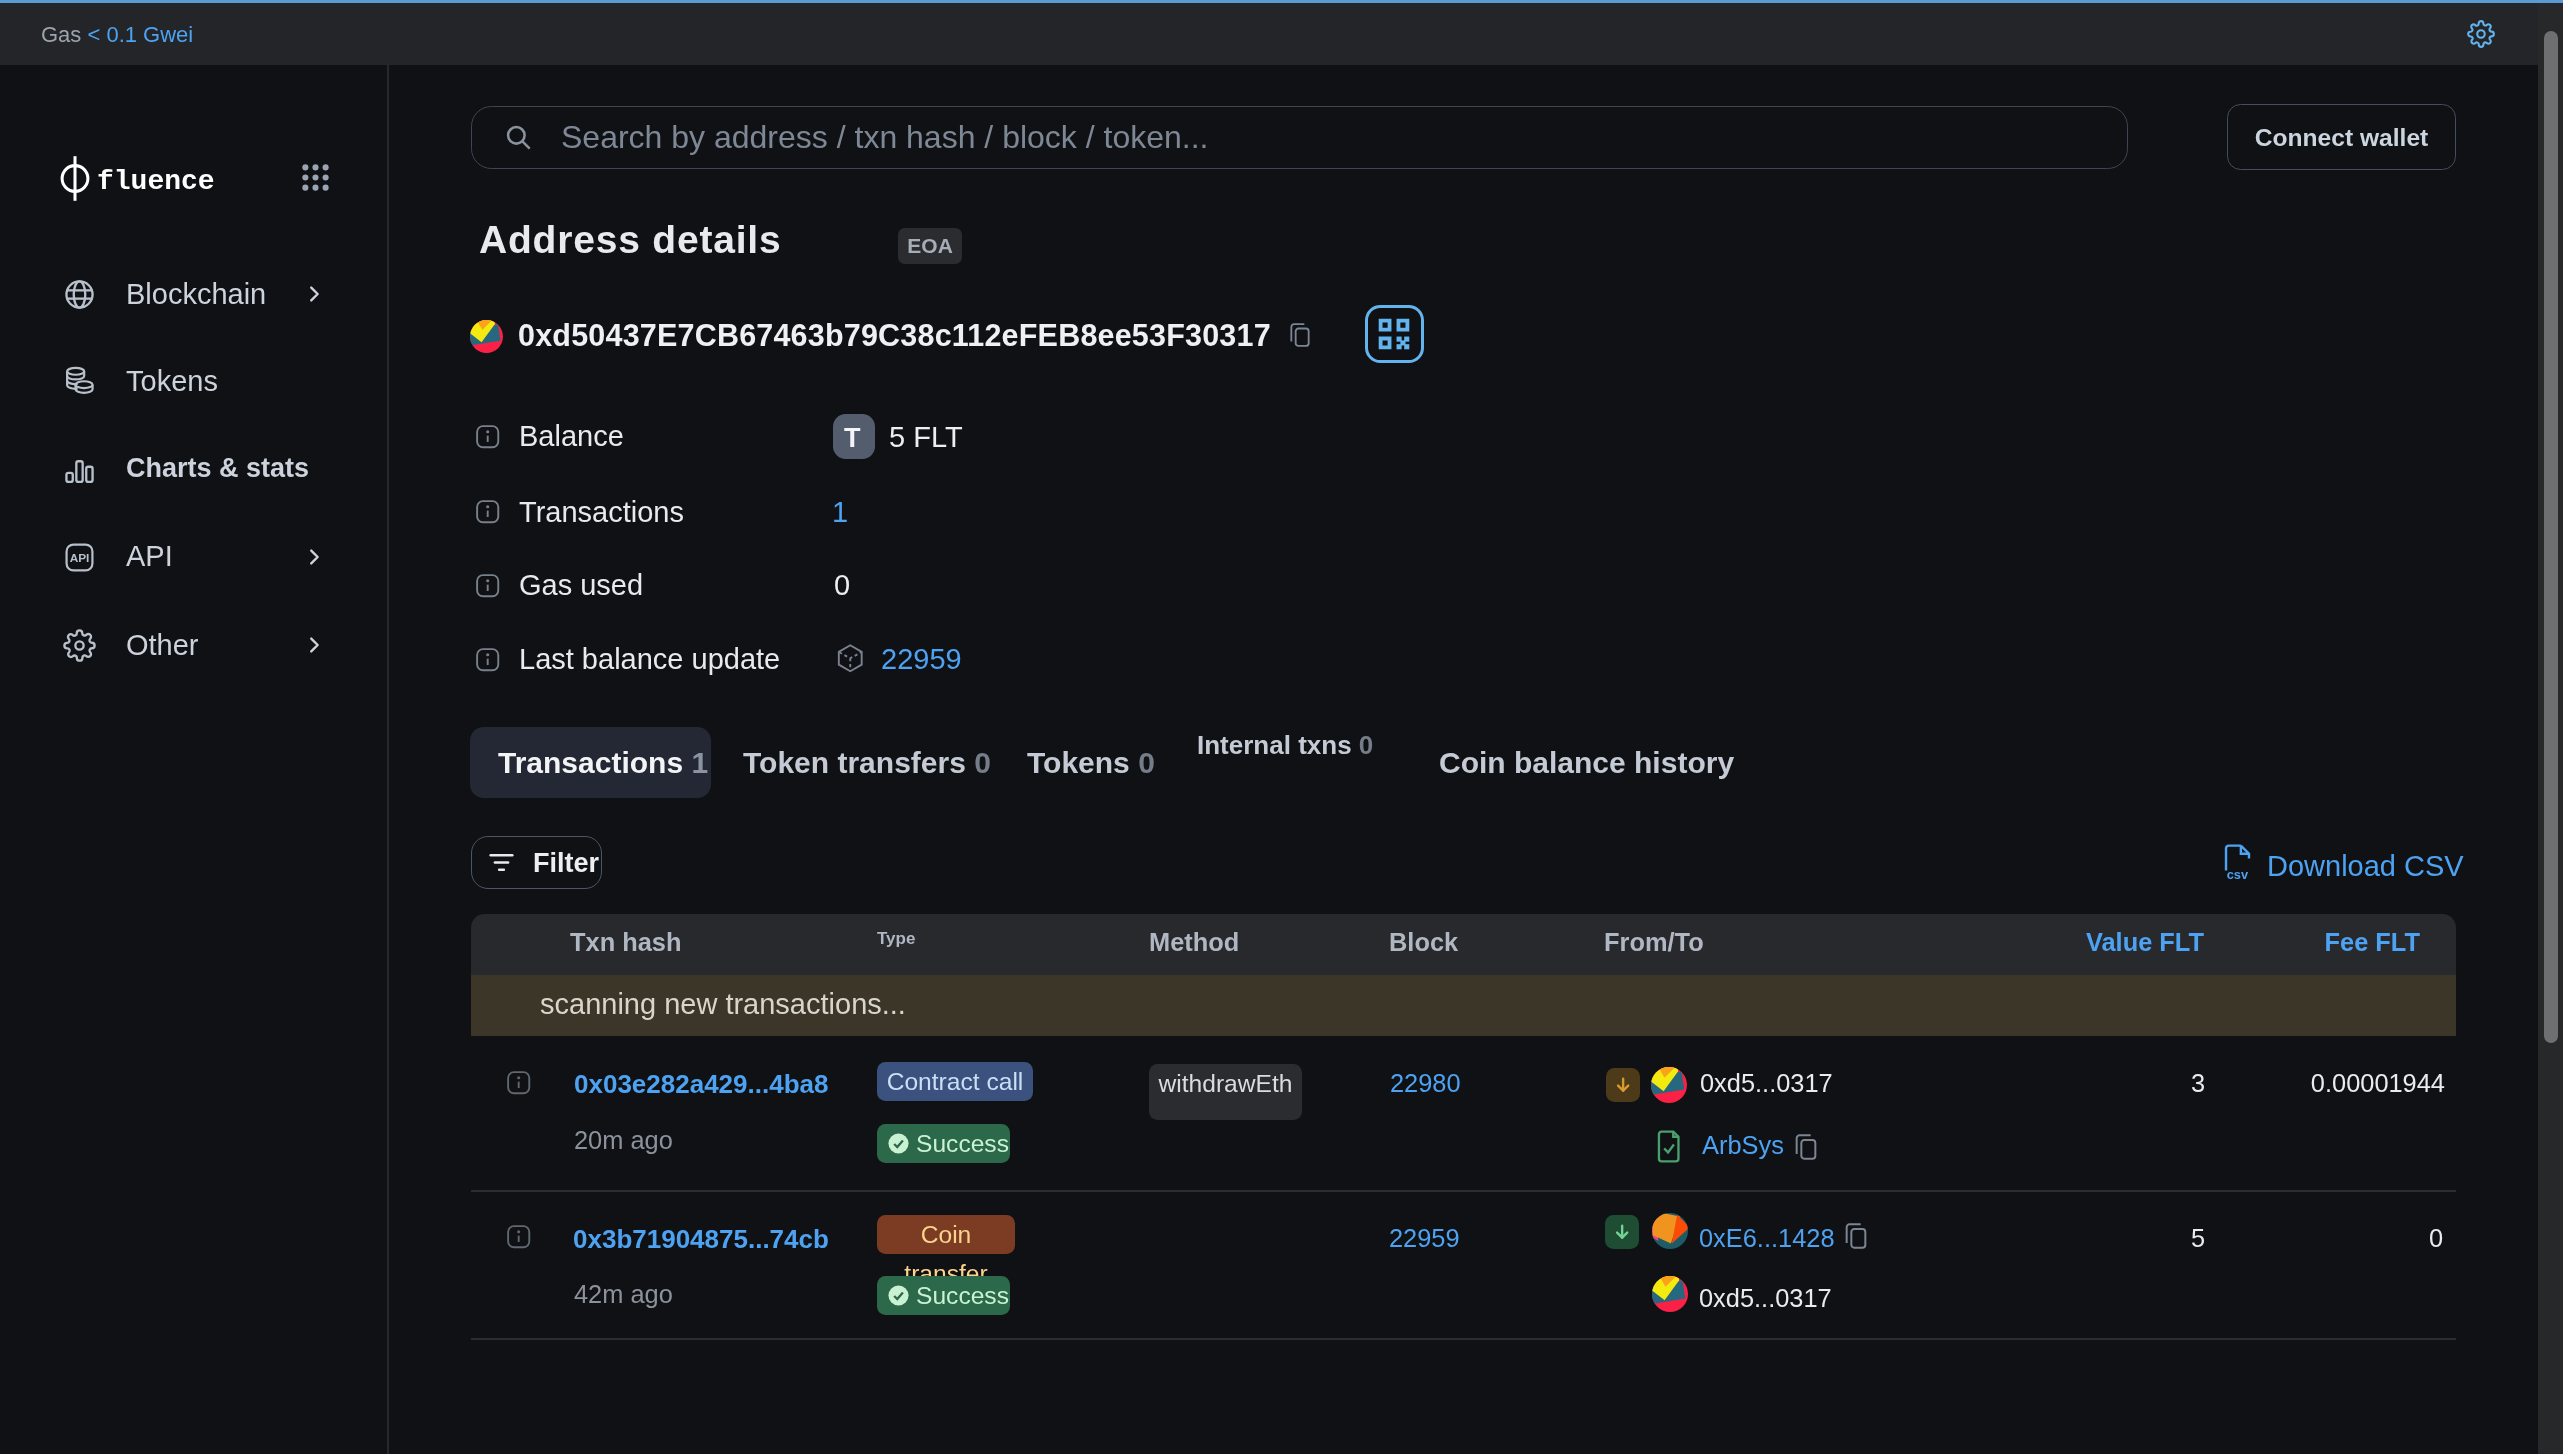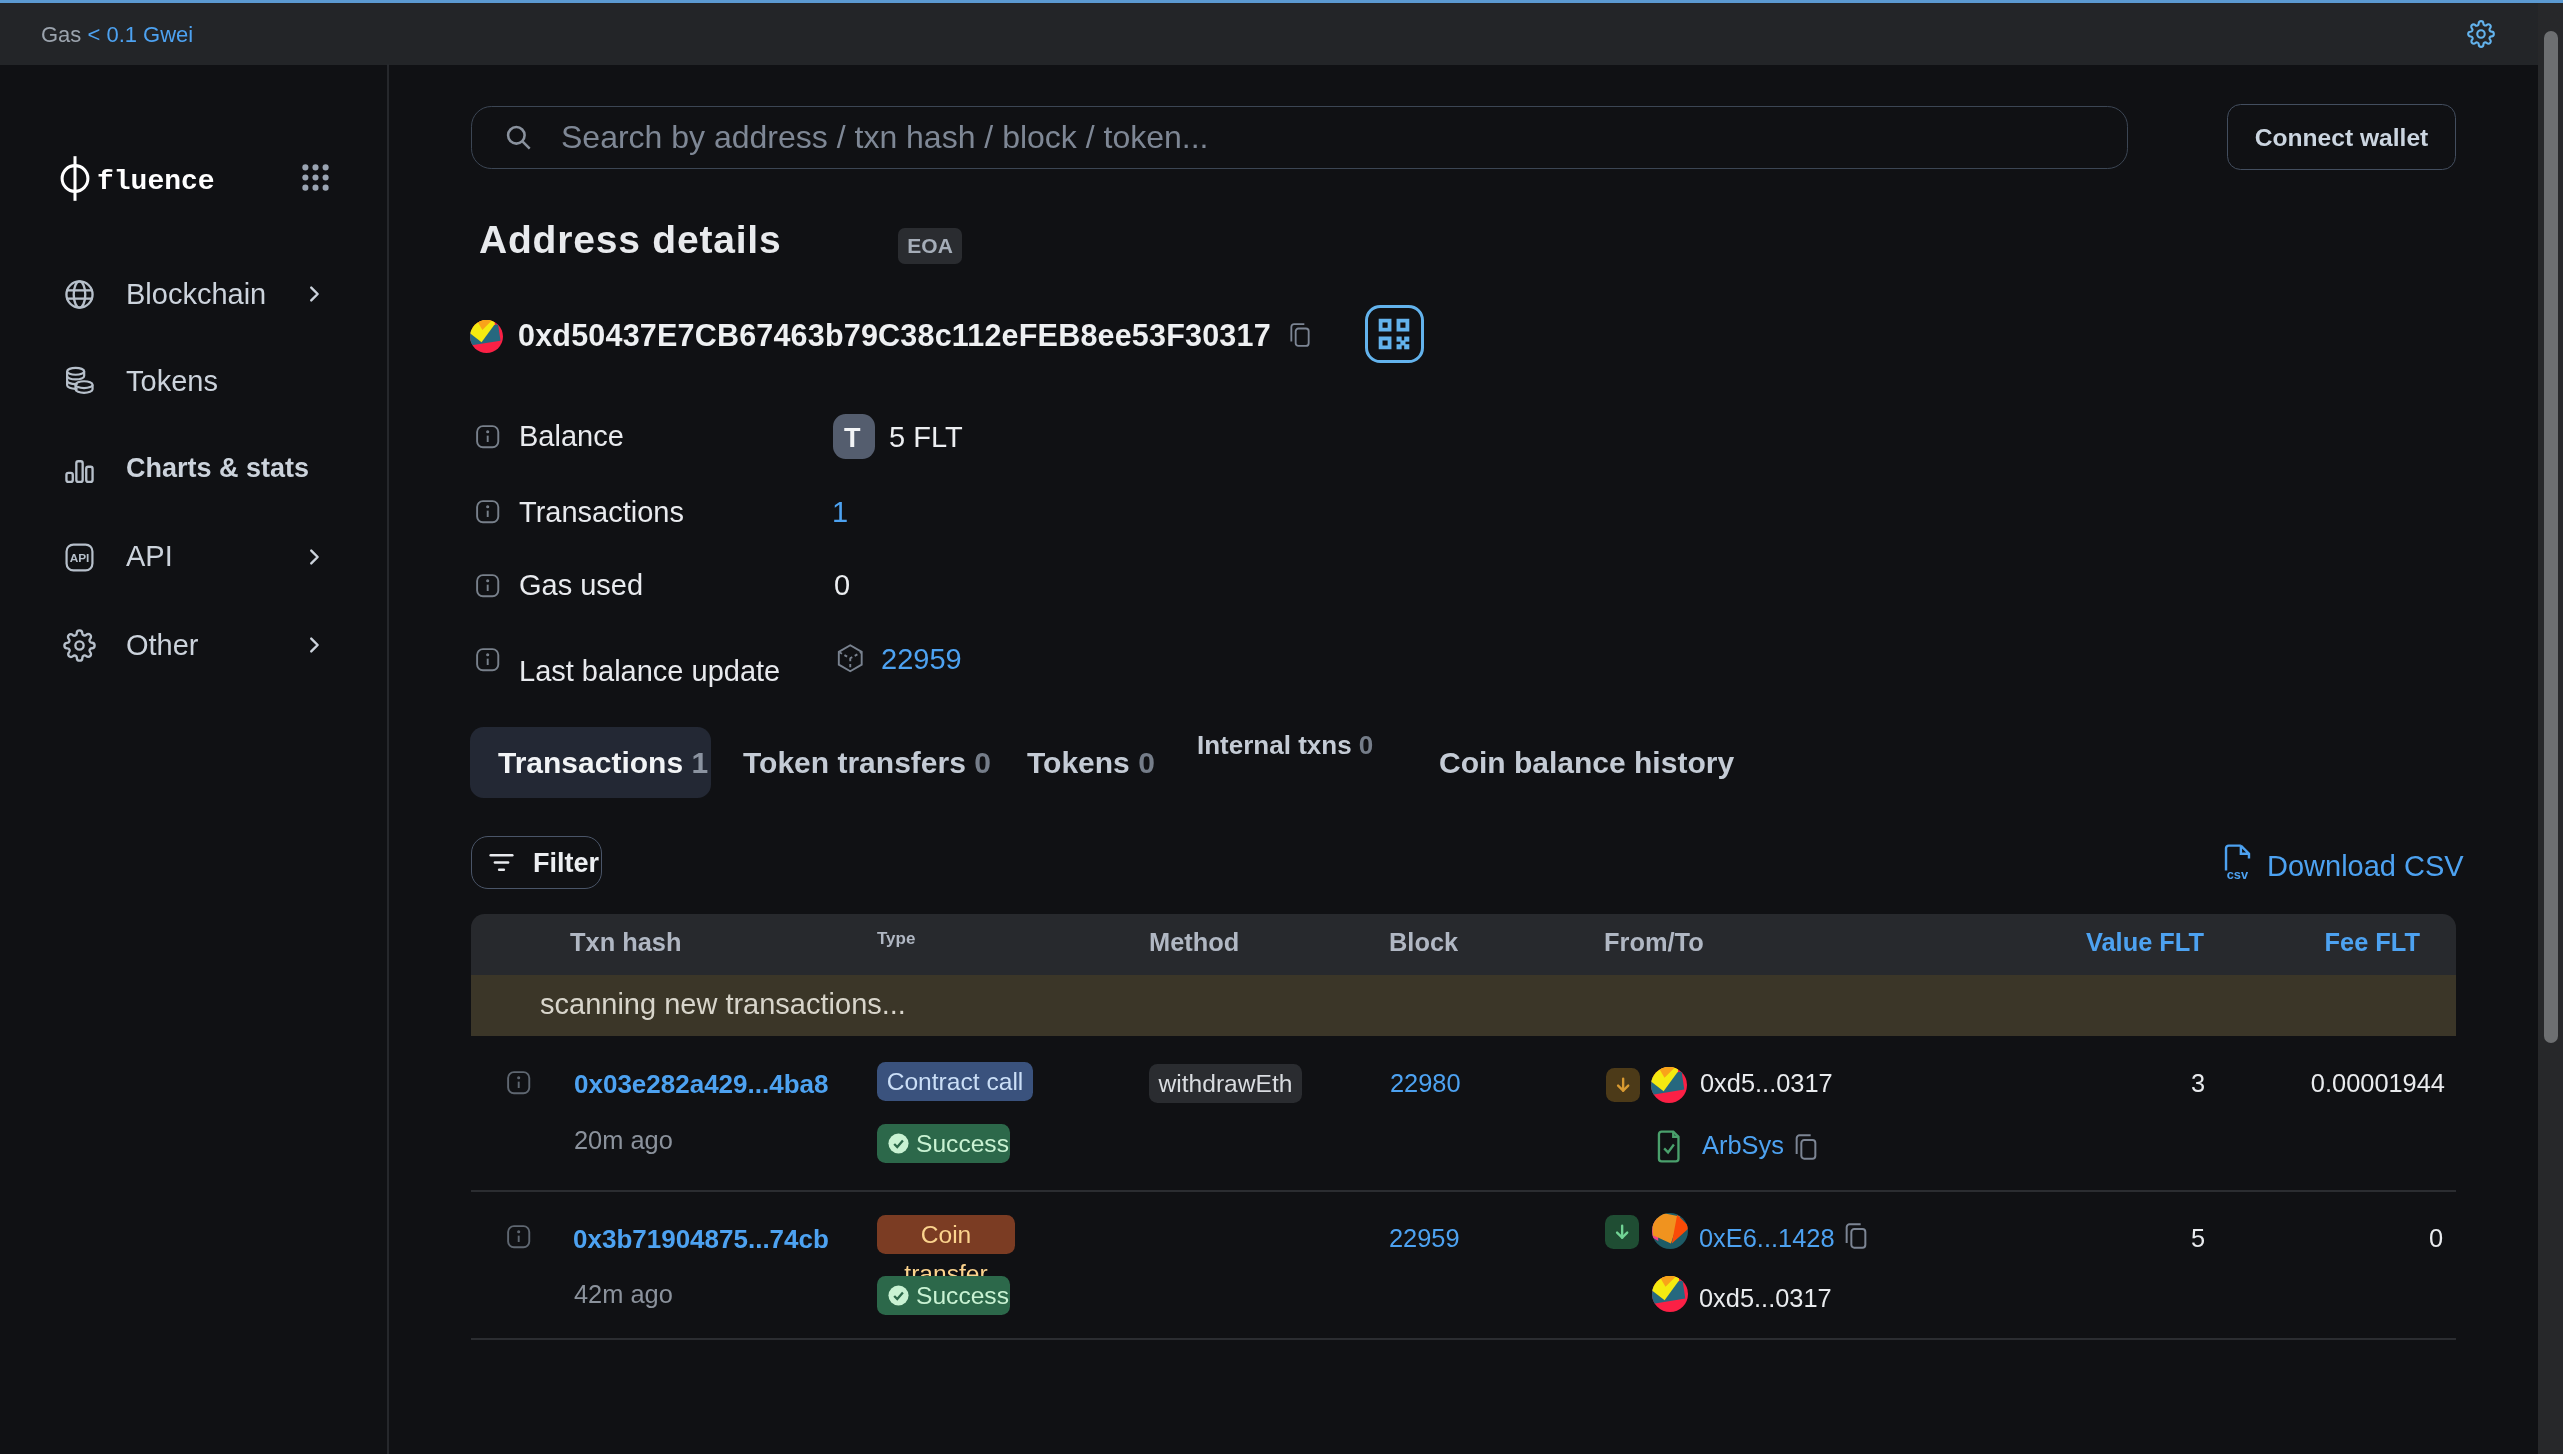--- a/index.html
+++ b/index.html
@@ -147,21 +147,21 @@
   </svg>
 <svg class="abs" style="left:475px;top:647px;" width="25.4" height="25.4" viewBox="0 0 24 24" fill="none" stroke="#78808b" stroke-width="1.8">
     <rect x="2" y="2" width="20" height="20" rx="5.5"></rect>
     <line x1="12" y1="11" x2="12" y2="17"></line>
     <circle cx="12" cy="7.3" r="0.6" fill="#78808b"></circle>
   </svg>
 
 <div class="txt" style="left:519px;top:422px;font-size:29px;color:#e8eaee;">Balance</div>
 <div class="txt" style="left:519px;top:498px;font-size:29px;color:#e8eaee;">Transactions</div>
 <div class="txt" style="left:519px;top:571px;font-size:29px;color:#e8eaee;">Gas used</div>
-<div class="txt" style="left:519px;top:645px;font-size:29px;color:#e8eaee;margin-top:12px;">Last balance update</div>
+<div class="txt" style="left:519px;top:645px;font-size:29px;color:#e8eaee;">Last balance update</div>
 
 <div class="abs" style="left:833px;top:414px;width:42px;height:45px;background:#545d6e;border-radius:12.7px;"></div>
 <div class="txt" style="left:844px;top:425px;font-size:27px;font-weight:700;color:#f2f4f6;">T</div>
 <div class="txt" style="left:889px;top:423px;font-size:29px;color:#eceef1;">5 FLT</div>
 <div class="txt" style="left:832px;top:498px;font-size:29px;color:#4da2f1;">1</div>
 <div class="txt" style="left:834px;top:571px;font-size:29px;color:#eceef1;">0</div>
 <svg class="abs" style="left:835px;top:643px;" width="30.5" height="30.5" viewBox="0 0 24 24" fill="none" stroke="#79828f" stroke-width="1.5">
   <path d="M12 1.8 L21 7 V17 L12 22.2 L3 17 V7 Z"></path>
   <path d="M3.4 7.3 L12 12 L20.6 7.3 M12 12 V21.8" stroke-dasharray="2.4 2.2"></path>
 </svg>
@@ -210,21 +210,21 @@
 <div class="txt" style="left:574px;top:1128px;font-size:25.4px;color:#8b929c;">20m ago</div>
 <div class="abs" style="left:877px;top:1062px;width:156px;height:39px;background:#3a527d;border-radius:8.5px;">
     <div style="font-size:24.6px;line-height:39px;text-align:center;color:#cbdff7;">Contract call</div>
   </div>
 <div class="abs" style="left:877px;top:1124px;width:133px;height:39px;background:#2c684a;border-radius:8.5px;"></div>
 <svg class="abs" style="left:887px;top:1132px;" width="23" height="23" viewBox="0 0 24 24">
     <circle cx="12" cy="12" r="10.5" fill="#c9f2d3"></circle>
     <path d="M7.5 12.5 L10.7 15.7 L16.6 8.9" fill="none" stroke="#2c684a" stroke-width="2.4"></path>
   </svg>
 <div class="txt" style="left:916px;top:1132px;font-size:24.6px;color:#c9f2d3;">Success</div>
-<div class="abs" style="left:1149px;top:1064px;width:153px;height:39px;background:#2a2c30;border-radius:8.5px;">
+<div class="abs" style="left:1149px;top:1064px;width:153px;height:56px;background:#2a2c30;border-radius:8.5px;">
     <div style="font-size:24.6px;line-height:39px;text-align:center;color:#d9dce0;">withdrawEth</div>
   </div>
 <div class="txt" style="left:1390px;top:1071px;font-size:25.4px;color:#4da2f1;">22980</div>
 <div class="abs" style="left:1606px;top:1068px;width:34px;height:34px;background:#4c3a18;border-radius:8.5px;"></div>
 <svg class="abs" style="left:1613px;top:1075px;" width="20.3" height="20.3" viewBox="0 0 24 24" fill="none" stroke="#d99a31" stroke-width="2.8" stroke-linecap="round" stroke-linejoin="round">
     <line x1="12" y1="4.5" x2="12" y2="18.5"></line>
     <polyline points="6,12.5 12,18.5 18,12.5"></polyline>
   </svg>
 <svg class="abs" style="left:1651px;top:1067px;" width="36" height="36" viewBox="0 0 40 40">
   <defs>

